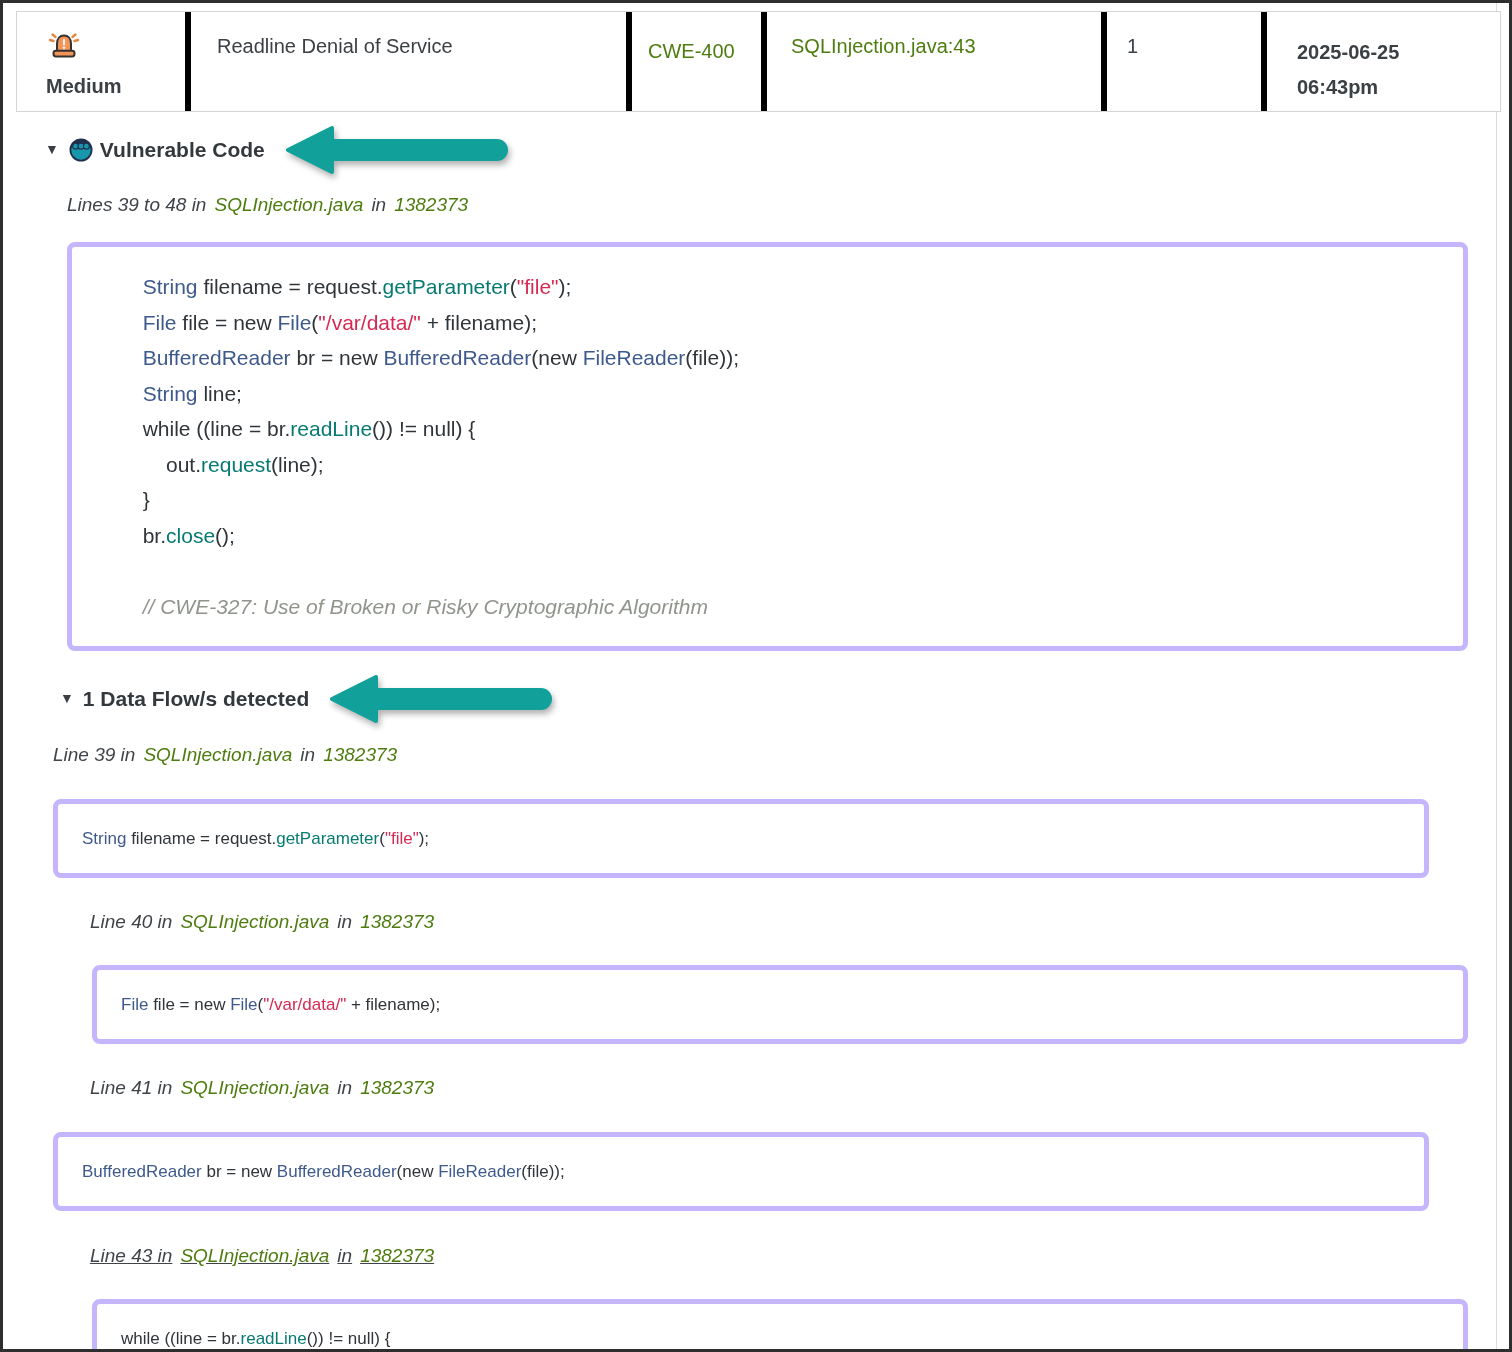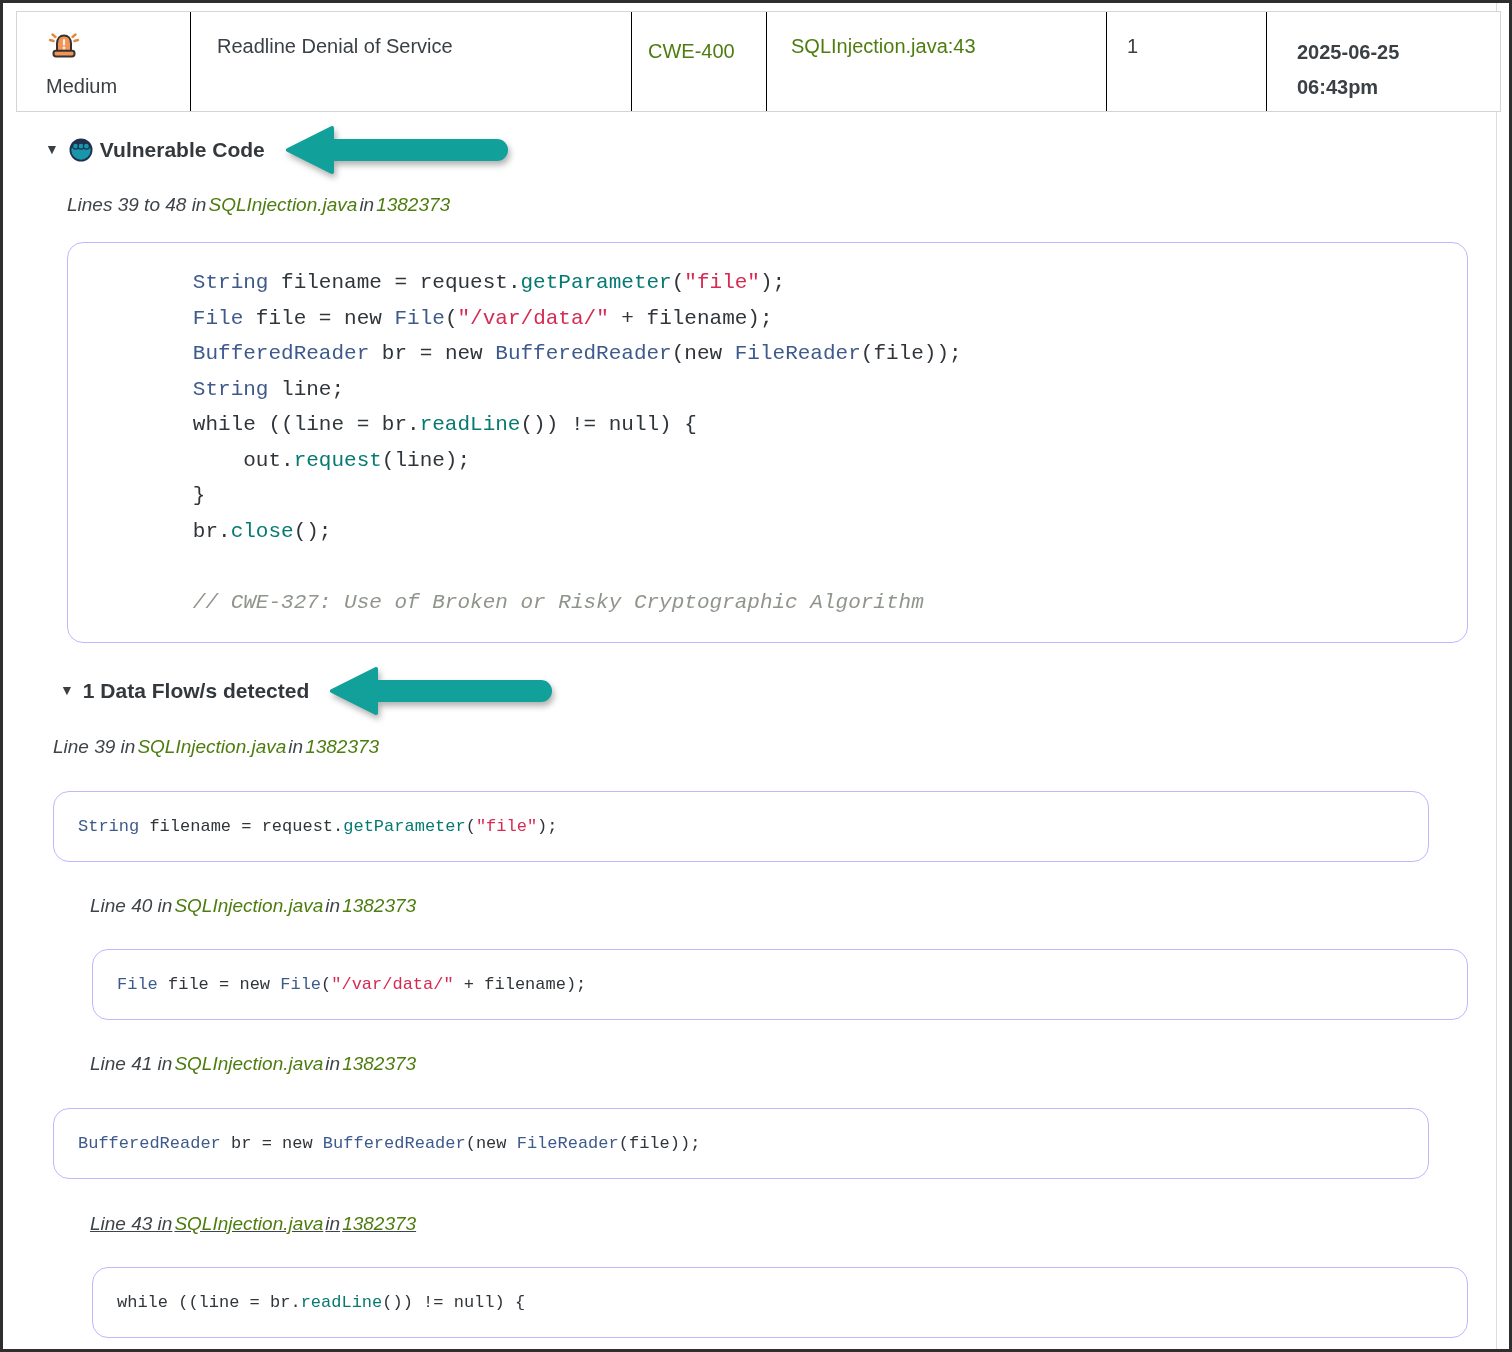--- a/index.html
+++ b/index.html
@@ -20,23 +20,23 @@
 
   
   .header-table {
     margin-top: 8px; margin-left: 3px;
     width: 1485px; height: 101px;
     display: grid;
     grid-template-columns: 174px 441px 135px 340px 160px 1fr;
     border: 1px solid #d3d6d9;
     background: #fff;
   }
-  .cell { border-right: 1px solid #000000; padding-top: 19px; font-size: 20px; color: #3b4045; overflow: hidden; }
+  .cell { border-right: 6px solid #000000; padding-top: 19px; font-size: 20px; color: #3b4045; overflow: hidden; }
   .cell:last-child { border-right: none; font-weight: bold; }
-  .cell-severity { padding-left: 29px; padding-top: 15px; }
+  .cell-severity { padding-left: 29px; padding-top: 15px; font-weight: bold; }
   .cell-severity .sev-label { display: block; margin-top: 7px; color: #3b4045; }
   .cell-title { padding-left: 26px; padding-top: 23px; }
   .cell-cwe { padding-left: 16px; padding-right: 26px; padding-top: 23px; line-height: 33px; }
   .cell-loc { padding-left: 24px; padding-top: 23px; }
   .cell-count { padding-left: 20px; padding-top: 23px; }
   .cell-date { padding-left: 30px; padding-top: 23px; line-height: 35px; }
   a.lnk { color: #4d7c0f; text-decoration: none; cursor: pointer; }
 
   
   .section-heading {
@@ -46,29 +46,29 @@
   }
   .heading-vuln { margin: 24px 0 0 32px; }
   .heading-flows { margin: 34px 0 0 47px; }
   .tri { font-size: 14px; color: #3a3f44; margin-right: 9px; transform: translateY(-1px); }
   .logo-icon { width: 26px; height: 26px; margin-right: 6px; flex: 0 0 auto; }
   .annot-arrow { margin-left: 17px; flex: 0 0 auto; filter: drop-shadow(2px 4px 3px rgba(80,80,80,0.45)); }
 
   
   .meta-line {
     font-style: italic; font-size: 19px; color: #3f4449; height: 24px;
-    display: flex; align-items: baseline; gap: 2px;
+    display: flex; align-items: baseline; gap: 8px;
   }
   .meta-line a.lnk { font-style: italic; text-align: center; }
   .meta-vuln { margin: 30px 0 0 54px; }
 
   
   .code-block {
-    border: 1px solid #c4b5fd; border-radius: 16px; background: #fff;
-    font-family: Liberation Mono, monospace; color: #30353a;
+    border: 5px solid #c4b5fd; border-radius: 8px; background: #fff;
+    font-family: Liberation Sans, sans-serif; color: #30353a;
   }
   .code-large {
     margin: 24px 0 0 54px; width: 1401px;
     padding: 22px 24px; font-size: 21px; line-height: 35.5px;
   }
   .code-small {
     margin: 30px 0 0 79px; width: 1376px;
     padding: 21px 24px; font-size: 17px; line-height: 27px;
   }
   .flow-meta { margin-left: 77px; }

